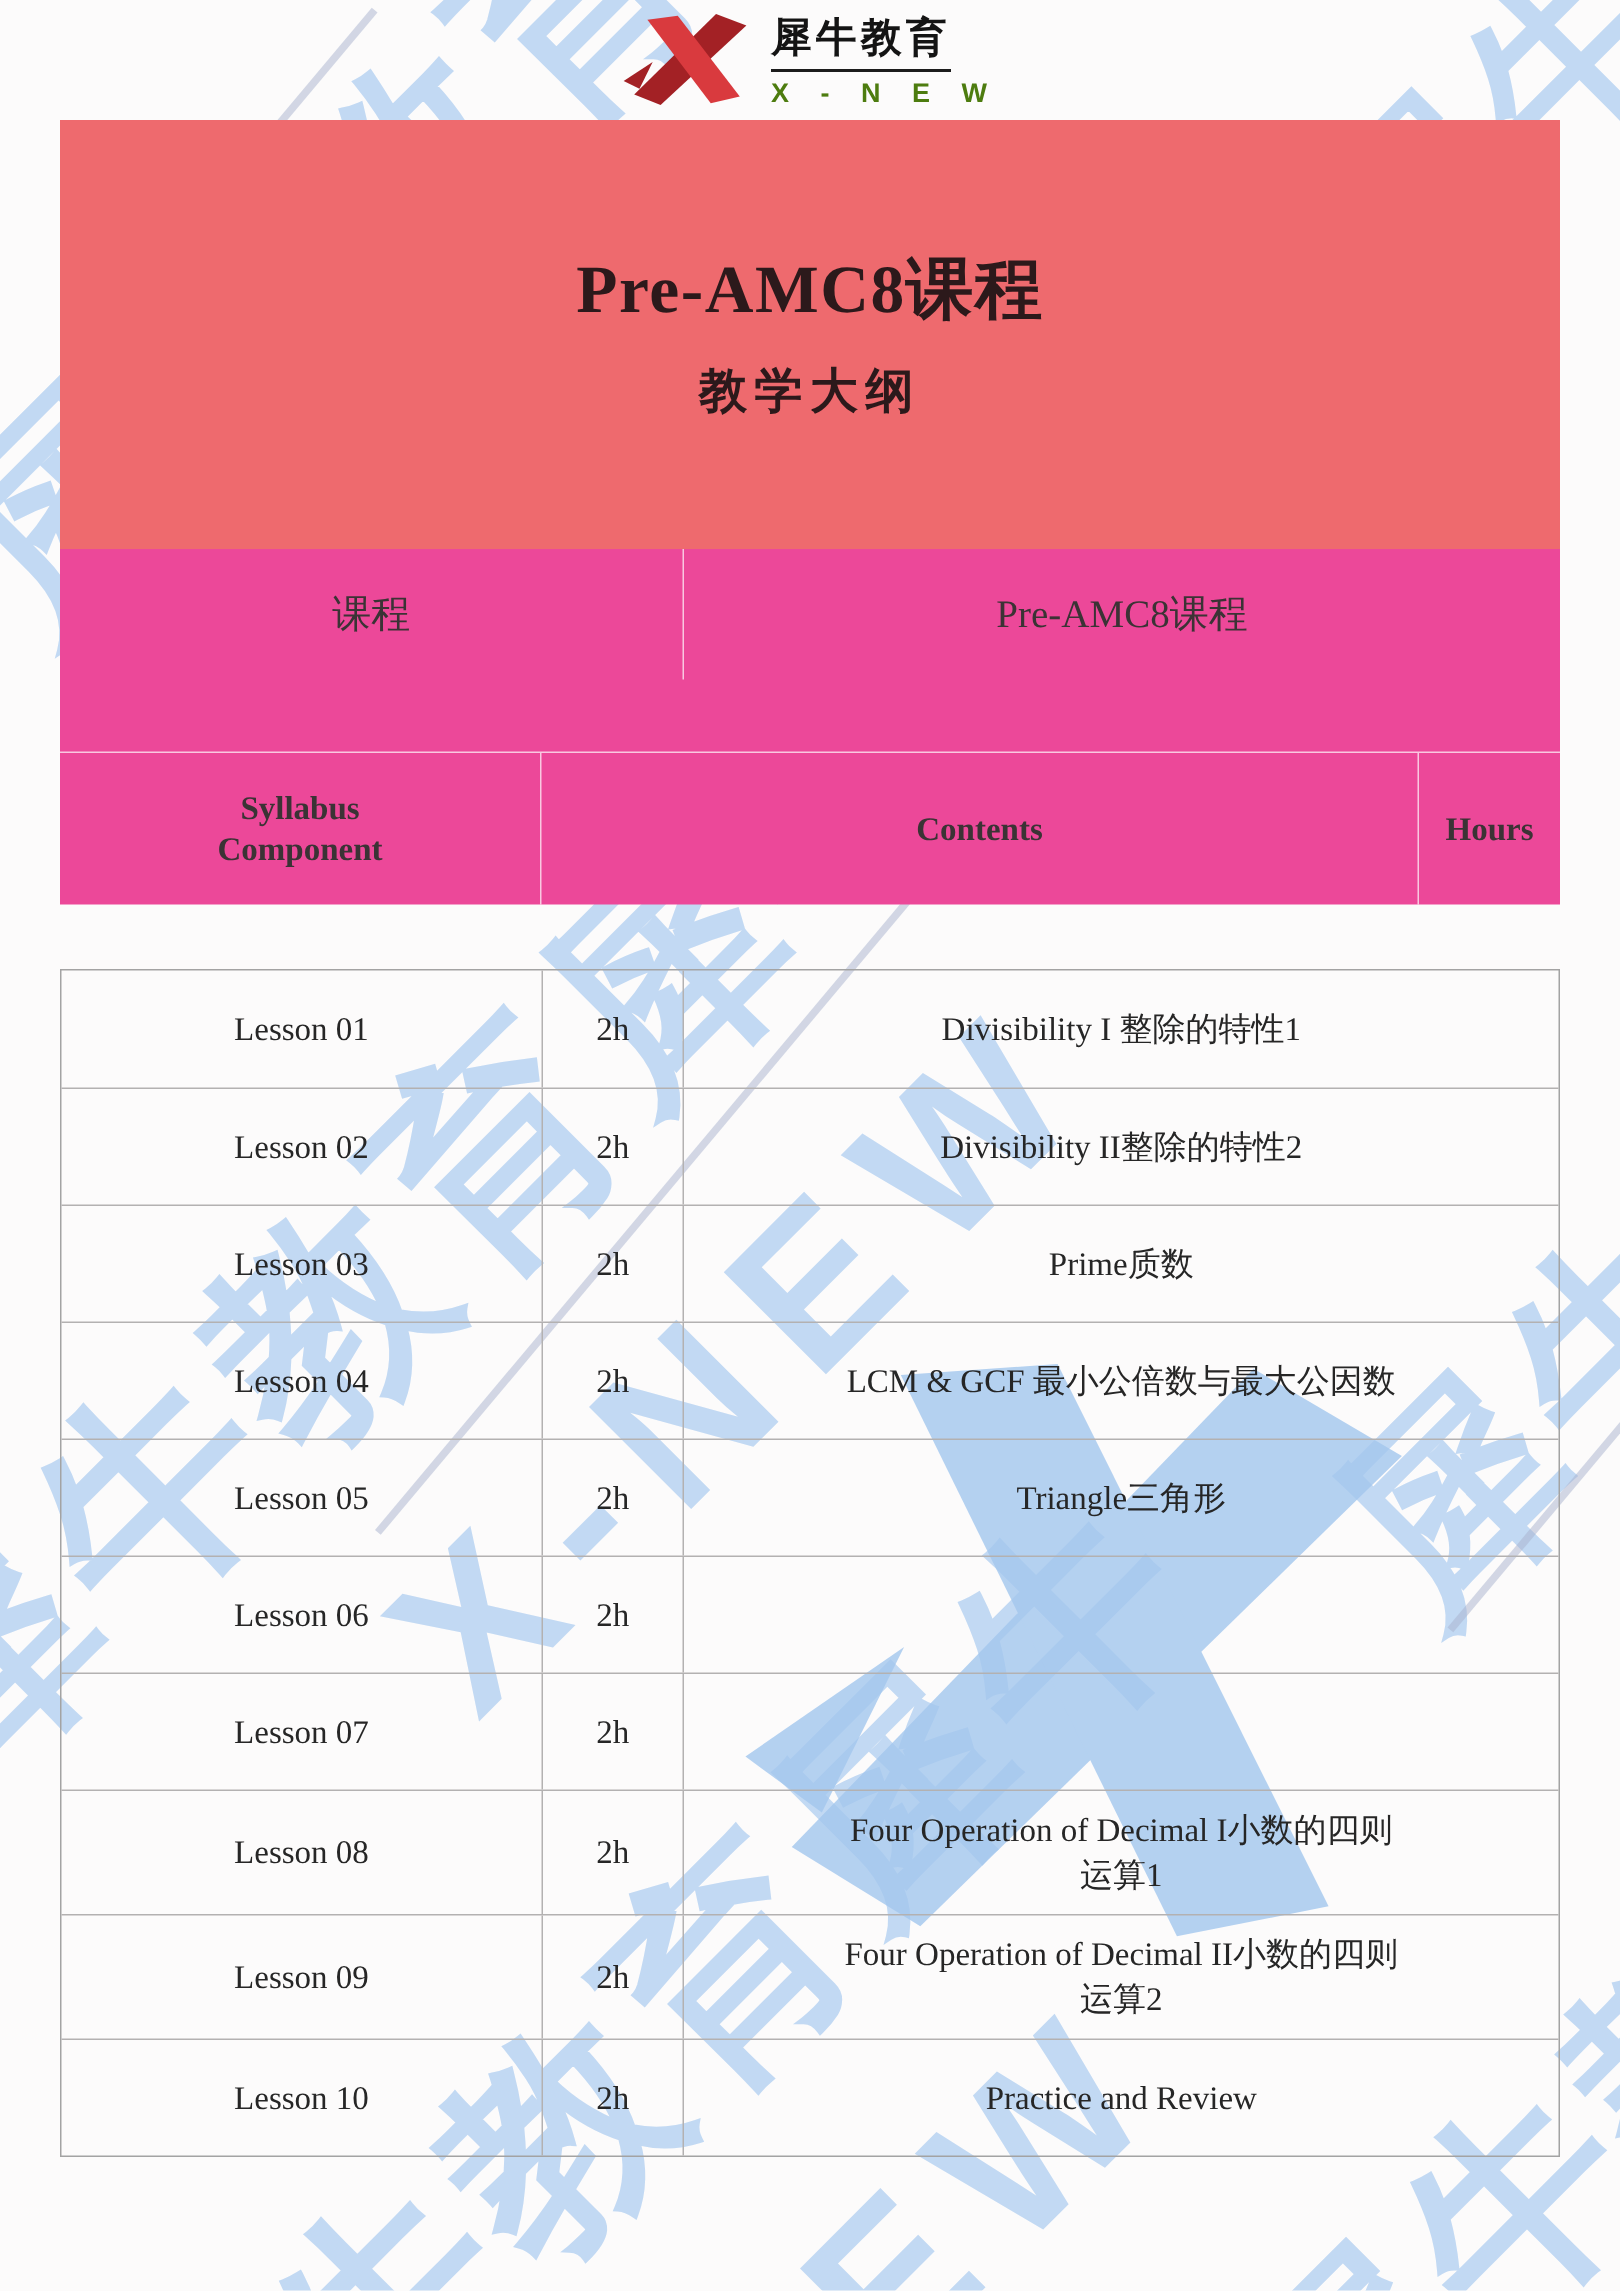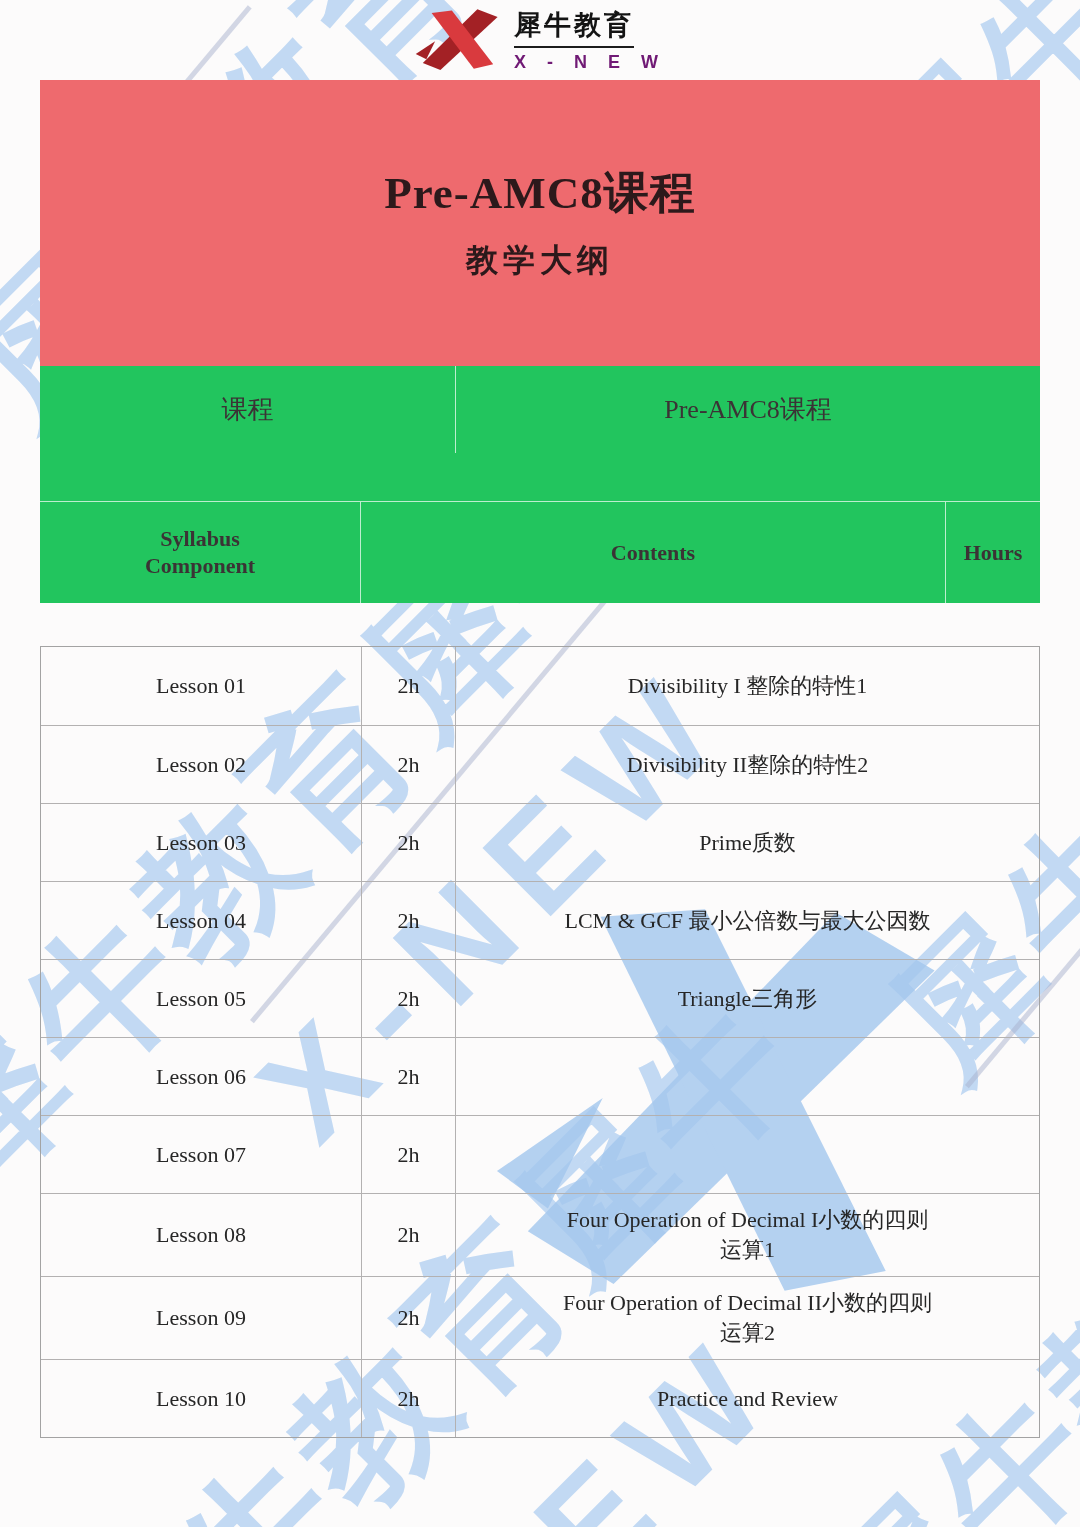--- a/index.html
+++ b/index.html
@@ -28,31 +28,31 @@
   }
   .logo-x{width:88px;height:64px;}
   .brand{display:flex;flex-direction:column;align-items:flex-start;}
   .brand-cn{
     font-family:"Liberation Sans","DejaVu Sans",sans-serif;font-weight:700;
     font-size:27px;color:#141414;letter-spacing:3px;
     border-bottom:2px solid #1c1c1c;padding-bottom:3px;
   }
   .brand-en{
     font-family:"Liberation Sans","DejaVu Sans",sans-serif;font-weight:700;
-    font-size:18px;color:#701a75;letter-spacing:8px;margin-top:4px;
+    font-size:18px;color:#4d7c0f;letter-spacing:8px;margin-top:4px;
   }
   .banner{
     position:absolute;left:40px;top:80px;width:1000px;height:286px;
     background:#ee6a6e;display:flex;flex-direction:column;
     align-items:center;justify-content:center;color:#2c191b;
   }
   .banner-t1{font-weight:700;font-size:45px;letter-spacing:1px;}
   .banner-t2{font-weight:700;font-size:32px;letter-spacing:5px;margin-top:16px;}
   .info{
-    position:absolute;left:40px;top:366px;width:1000px;background:#22c55e;color:#3b3335;
+    position:absolute;left:40px;top:366px;width:1000px;background:#ec4899;color:#3b3335;
   }
   .info-row{display:flex;box-sizing:border-box;}
   .info-row + .info-row{border-top:1px solid rgba(255,255,255,.7);}
   .ir1{height:87px;}
   .ir2{height:86px;}
   .ir3{height:102px;margin-top:48px;}
   .icell{display:flex;align-items:center;justify-content:center;text-align:center;box-sizing:border-box;}
   .ilabel{width:415px;font-size:26px;}
   .ivalue{flex:1;font-size:26px;border-left:1px solid rgba(255,255,255,.7);}
   .hc1{width:320px;font-size:22px;font-weight:700;line-height:1.2;}

